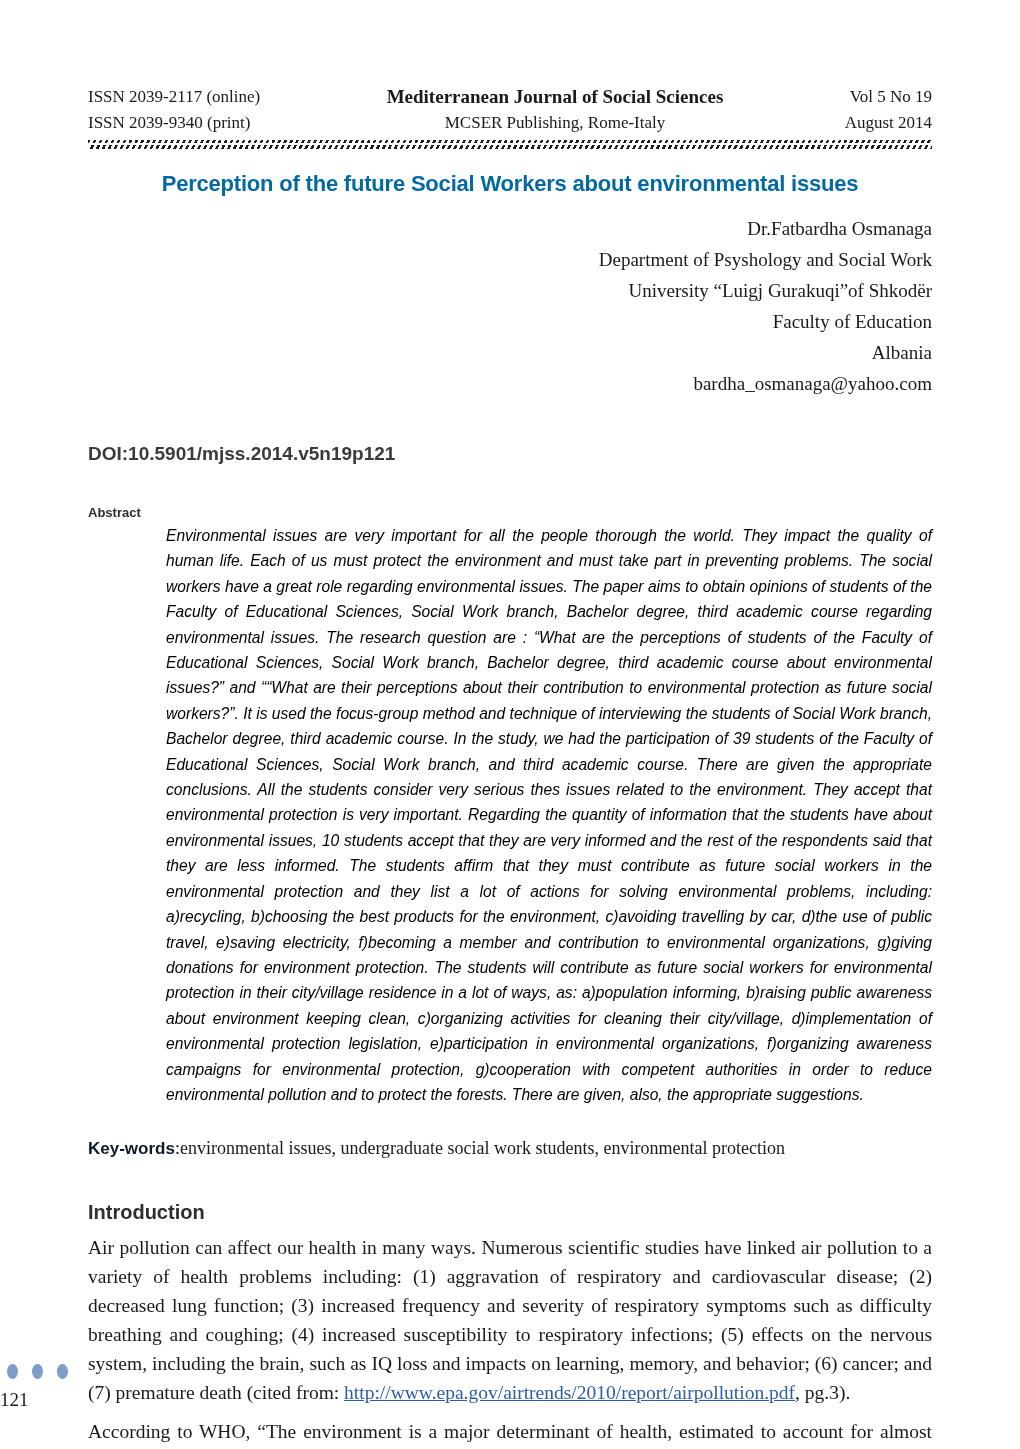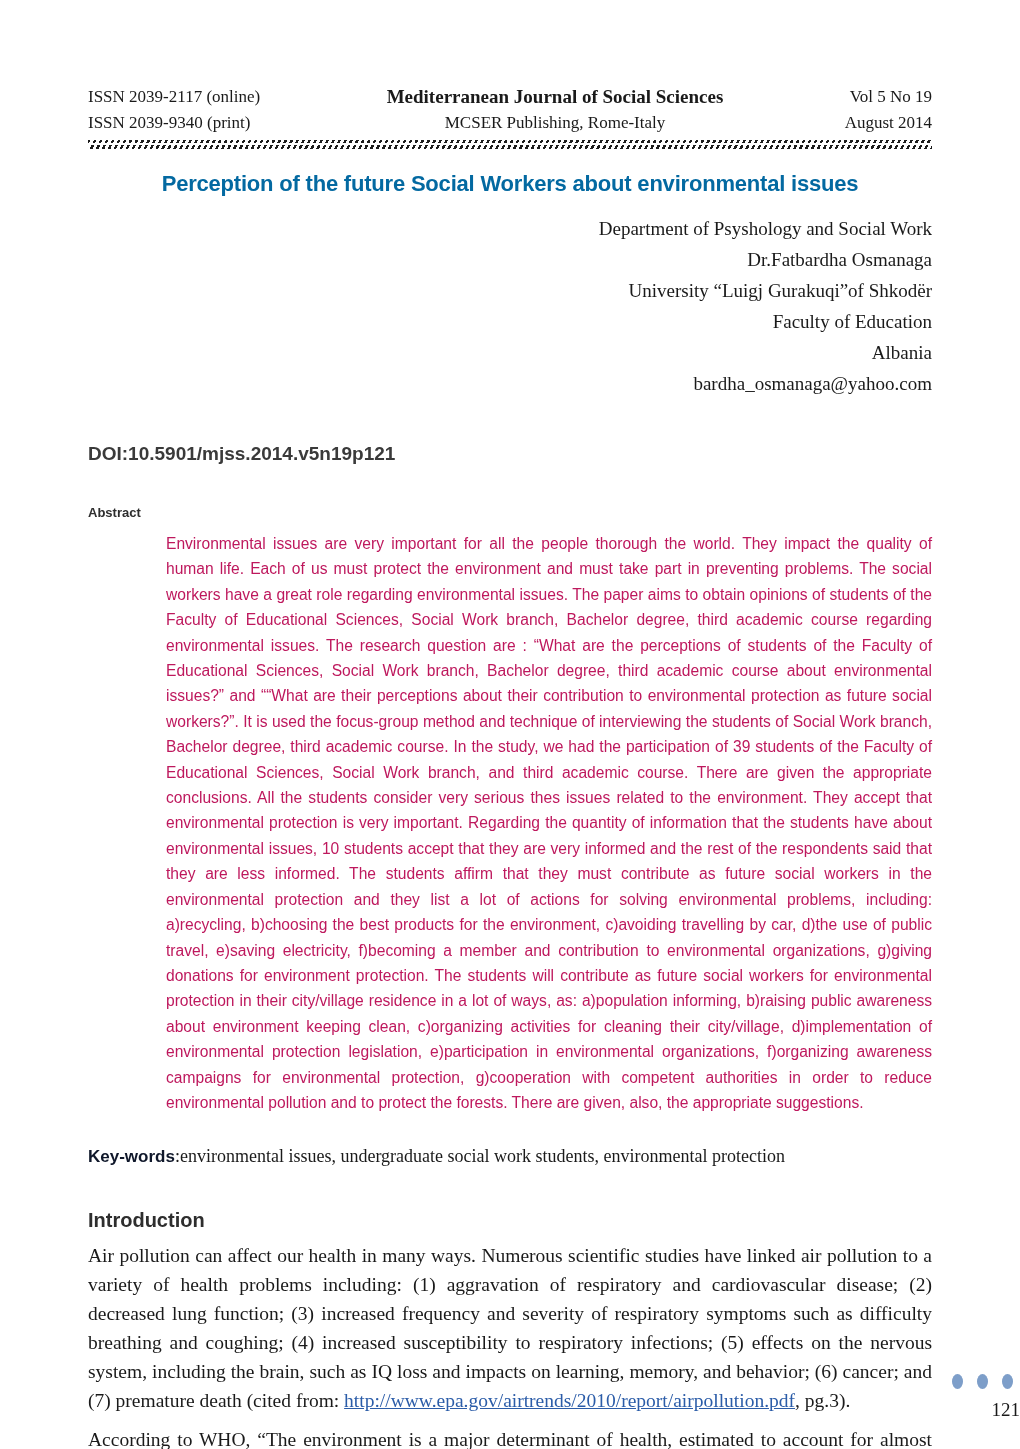--- a/index.html
+++ b/index.html
@@ -62,27 +62,28 @@
   }
   
   .abstract-heading{
     margin-top:40px;
     font-family:"Liberation Sans", sans-serif;
     font-weight:bold;
     font-size:13px;
     color:#2e2e2e;
   }
   .abstract-text{
-    margin-top:11px;
+    margin-top:3px;
     margin-left:78px;
     font-family:"Liberation Sans", sans-serif;
+    font-style:italic;
     font-size:15.6px;
     line-height:25.4px;
     text-align:justify;
-    color:#be185d;
+    color:#000000;
   }
   
   .keywords-line{
     margin-top:31px;
     font-size:18px;
   }
   .keywords-label{
     font-family:"Liberation Sans", sans-serif;
     font-weight:bold;
     font-size:17px;
@@ -104,22 +105,22 @@
   }
   .body-para + .body-para{margin-top:10px;}
   a.doc-link{
     text-decoration:underline;
     cursor:pointer;
   }
   
   .page-footer{
     position:absolute;
     left:0;right:0;
-    bottom:28px;
-    text-align:right;
+    bottom:38px;
+    text-align:left;
   }
   .footer-dots{display:inline-block;line-height:0;}
   .footer-dot{
     display:inline-block;
     width:11px;height:15px;
     border-radius:50%;
     margin:0 7px;
   }
   .page-number{
     margin-top:6px;
@@ -144,22 +145,22 @@
     <div class="jh-right">
       <div>Vol 5 No 19</div>
       <div>August  2014</div>
     </div>
   </div>
   <div class="rule-dashed"></div>
 
   <div class="article-title">Perception of the future Social Workers about environmental issues</div>
 
   <div class="author-block">
+    <div>Dr.Fatbardha Osmanaga</div>
     <div>Department of Psyshology and Social Work</div>
-    <div>Dr.Fatbardha Osmanaga</div>
     <div>University “Luigj Gurakuqi”of  Shkodër</div>
     <div>Faculty of Education</div>
     <div>Albania</div>
     <div>bardha_osmanaga@yahoo.com</div>
   </div>
 
   <div class="doi-line">DOI:10.5901/mjss.2014.v5n19p121</div>
 
   <div class="abstract-heading">Abstract</div>
   <div class="abstract-text">Environmental issues are very important for all the people thorough the world. They impact the quality of human life. Each of us must protect the environment and must take part in preventing problems. The social workers have a great role regarding environmental issues. The paper aims to obtain opinions of students of the Faculty of Educational Sciences, Social Work branch, Bachelor degree, third academic course regarding environmental issues. The research question are : “What are the perceptions of students of the Faculty of Educational Sciences, Social Work branch, Bachelor degree, third academic course about environmental issues?” and ““What are their perceptions about their contribution to environmental protection as future social workers?”. It is used the focus-group method and technique of interviewing the students of Social Work branch, Bachelor degree, third academic course. In the study, we had the participation of 39 students of the Faculty of Educational Sciences, Social Work branch, and third academic course. There are given the appropriate conclusions. All the students consider very serious thes issues related to the environment. They accept that environmental protection is very important. Regarding the quantity of information that the students have about environmental issues, 10 students accept that they are very informed and the rest of the respondents said that they are less informed. The students affirm that they must contribute as future social workers in the environmental protection and they list a lot of actions for solving environmental problems, including: a)recycling, b)choosing the best products for the environment, c)avoiding  travelling by car, d)the use of public travel, e)saving electricity, f)becoming a member and contribution to environmental organizations, g)giving donations for environment protection. The students will contribute as future social workers for environmental protection in their city/village residence in a lot of ways, as: a)population informing, b)raising public awareness about environment keeping clean, c)organizing activities for cleaning their city/village, d)implementation of environmental protection legislation, e)participation in environmental organizations, f)organizing awareness campaigns for environmental protection, g)cooperation with competent authorities in order to reduce environmental pollution and to protect the forests. There are given, also, the appropriate suggestions.</div>

